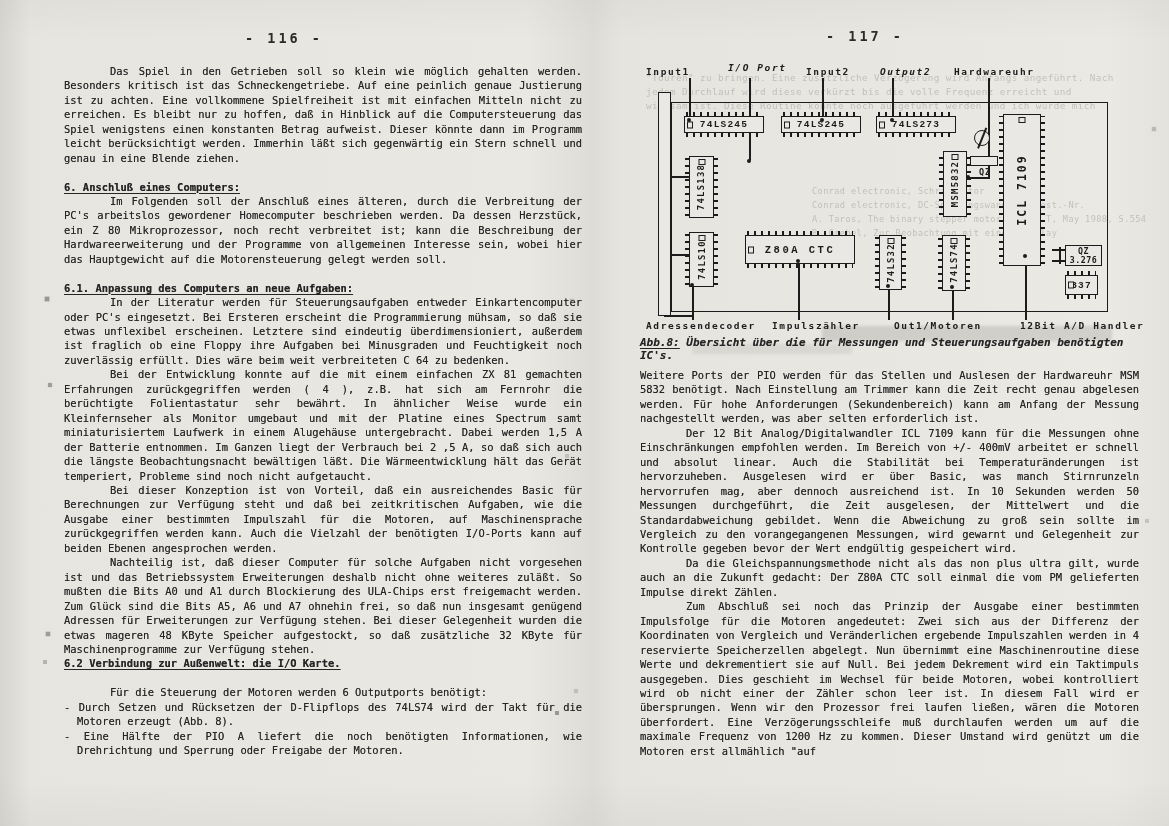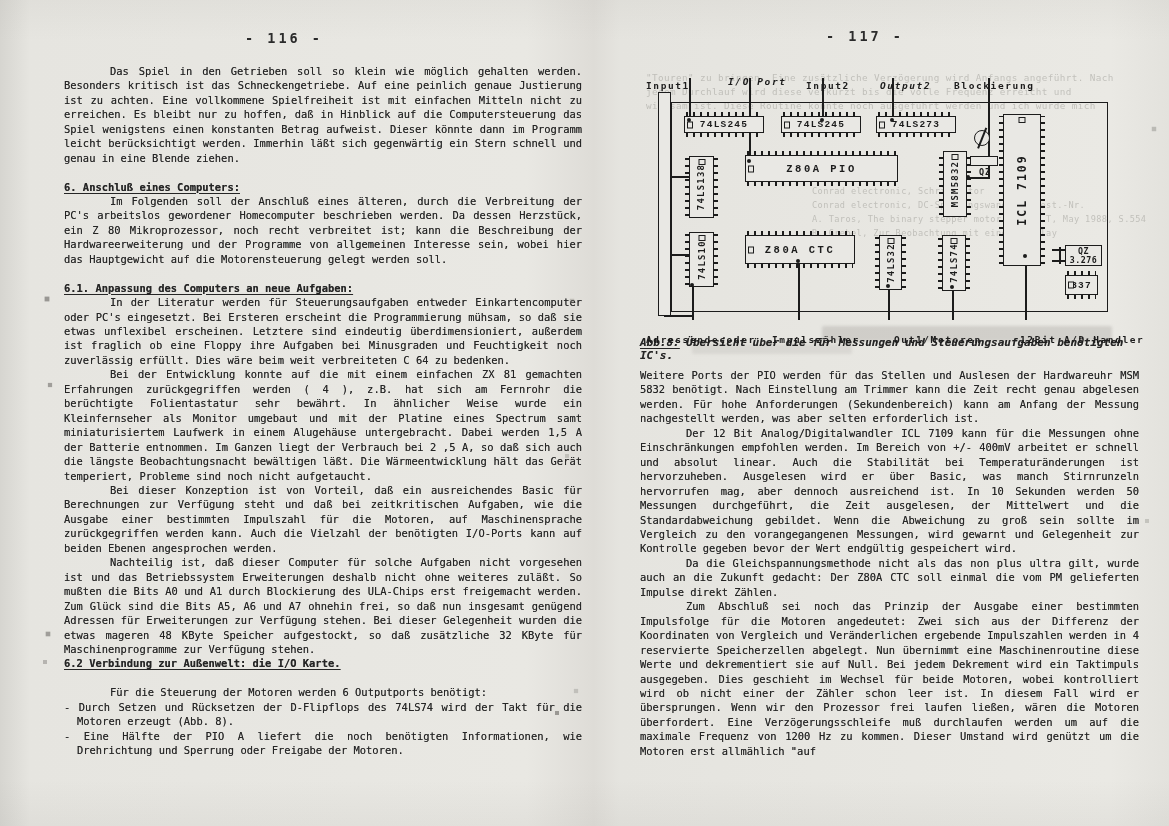--- a/index.html
+++ b/index.html
@@ -59,21 +59,21 @@
   .chip-h.sm .lbl{font-size:9.5px;letter-spacing:1.2px;}
   .chip-v .lbl{transform:rotate(-90deg);font-size:9px;letter-spacing:1.2px;}
   .chip-v.big .lbl{font-size:11.5px;letter-spacing:2px;}
   .pins{position:absolute;z-index:3;}
   .pt{left:1px;right:1px;top:-5px;height:5px;background:repeating-linear-gradient(90deg,#1c1c1c 0 1.6px,transparent 1.6px 7px);}
   .pb{left:1px;right:1px;bottom:-5px;height:5px;background:repeating-linear-gradient(90deg,#1c1c1c 0 1.6px,transparent 1.6px 7px);}
   .pl{top:1px;bottom:1px;left:-5px;width:5px;background:repeating-linear-gradient(0deg,#1c1c1c 0 1.6px,transparent 1.6px 7px);}
   .pr{top:1px;bottom:1px;right:-5px;width:5px;background:repeating-linear-gradient(0deg,#1c1c1c 0 1.6px,transparent 1.6px 7px);}
   .chip-h .notch{position:absolute;left:2px;top:50%;transform:translateY(-50%);width:6px;height:7px;border:1.4px solid #1c1c1c;background:#e9e8e4;}
   .chip-v .notch{position:absolute;top:2px;left:50%;transform:translateX(-50%);width:7px;height:6px;border:1.4px solid #1c1c1c;background:#e9e8e4;}
-  .dlabel{position:absolute;font-weight:700;font-size:9.5px;letter-spacing:1.6px;white-space:nowrap;z-index:5;margin-top:14px;}
+  .dlabel{position:absolute;font-weight:700;font-size:9.5px;letter-spacing:1.6px;white-space:nowrap;z-index:5;}
   .trimmer{position:absolute;left:342px;top:72px;width:16px;height:16px;border:1.7px solid #1c1c1c;border-radius:50%;background:#e9e8e4;z-index:4;}
   .trimmer::before{content:"";position:absolute;left:50%;top:-4px;bottom:-4px;width:1.6px;background:#1c1c1c;transform:translateX(-50%) rotate(22deg);}
   .xtal{position:absolute;left:338px;top:98px;width:28px;height:10px;border:1.7px solid #1c1c1c;background:#e9e8e4;z-index:4;}
   .xtal-lbl{position:absolute;left:340px;top:109px;width:26px;text-align:center;font-weight:700;font-size:8.5px;letter-spacing:1px;z-index:5;}
   .qz2{position:absolute;left:433px;top:187px;width:37px;height:21px;border:1.7px solid #1c1c1c;background:#e9e8e4;z-index:4;
        display:flex;flex-direction:column;align-items:center;justify-content:center;font-weight:700;font-size:8.3px;line-height:9px;letter-spacing:.5px;}
   .caption{
     position:absolute;left:640px;top:336px;width:505px;
     font-style:italic;font-size:11px;font-weight:700;color:#252525;
     text-shadow:0 0 .4px rgba(45,45,45,.5);
@@ -125,21 +125,21 @@
     <div class="bleed-bar" style="left:190px;top:268px;width:290px;height:15px;"></div>
     <div class="bleed-bar" style="left:60px;top:286px;width:160px;height:10px;opacity:.6;"></div>
 
     <div class="frame"></div>
     <div class="busbar"></div>
 
     <div class="dlabel" style="left:14px;top:8px;">Input1</div>
     <div class="dlabel" style="left:96px;top:4px;font-style:italic;">I/O Port</div>
     <div class="dlabel" style="left:174px;top:8px;">Input2</div>
     <div class="dlabel" style="left:248px;top:8px;font-style:italic;">Output2</div>
-    <div class="dlabel" style="left:322px;top:8px;">Blockierung</div>
+    <div class="dlabel" style="left:322px;top:8px;">Hardwareuhr</div>
 
     <i class="vl" style="left:57px;top:20px;height:40px;"></i>
     <i class="vl" style="left:117px;top:20px;height:82px;"></i>
     <i class="vl" style="left:190px;top:20px;height:40px;"></i>
     <i class="vl" style="left:260px;top:20px;height:40px;"></i>
     <i class="vl" style="left:356px;top:20px;height:100px;"></i>
     <i class="hl" style="left:336px;top:119px;width:22px;"></i>
 
     <i class="hl" style="left:39px;top:118px;width:18px;"></i>
     <i class="hl" style="left:39px;top:196px;width:18px;"></i>
@@ -163,26 +163,20 @@
         <i class="notch"></i>
       <span class="lbl">74LS245</span>
     </div>
     <div class="chip chip-h sm" style="left:244px;top:58px;width:80px;height:17px;">
       <i class="pins pt"></i>
         <i class="pins pb"></i>
         <i class="notch"></i>
       <span class="lbl">74LS273</span>
     </div>
 
-    <div class="chip chip-h" style="left:113px;top:97px;width:153px;height:27px;">
-      <i class="pins pt"></i>
-        <i class="pins pb"></i>
-        <i class="notch"></i>
-      <span class="lbl">Z80A PIO</span>
-    </div>
     <div class="chip chip-h" style="left:113px;top:177px;width:110px;height:29px;">
       <i class="pins pt"></i>
         <i class="pins pb"></i>
         <i class="notch"></i>
       <span class="lbl">Z80A CTC</span>
     </div>
 
     <div class="chip chip-v" style="left:57px;top:98px;width:25px;height:62px;">
       <i class="pins pl"></i>
         <i class="pins pr"></i>

